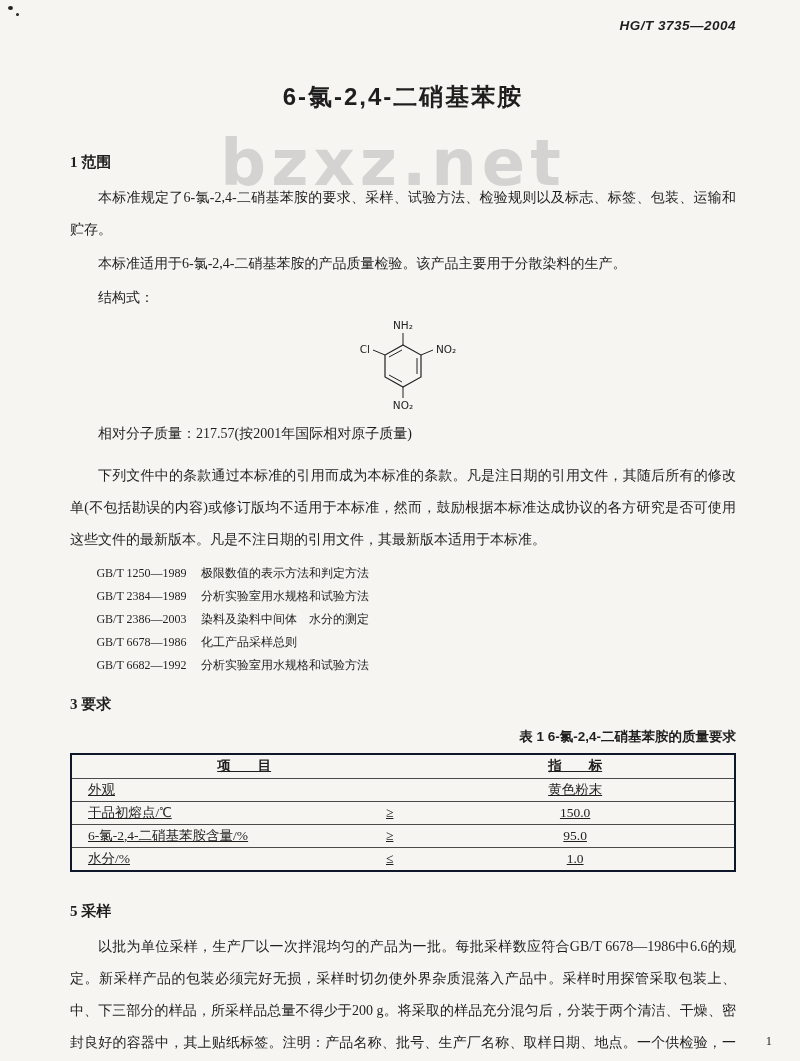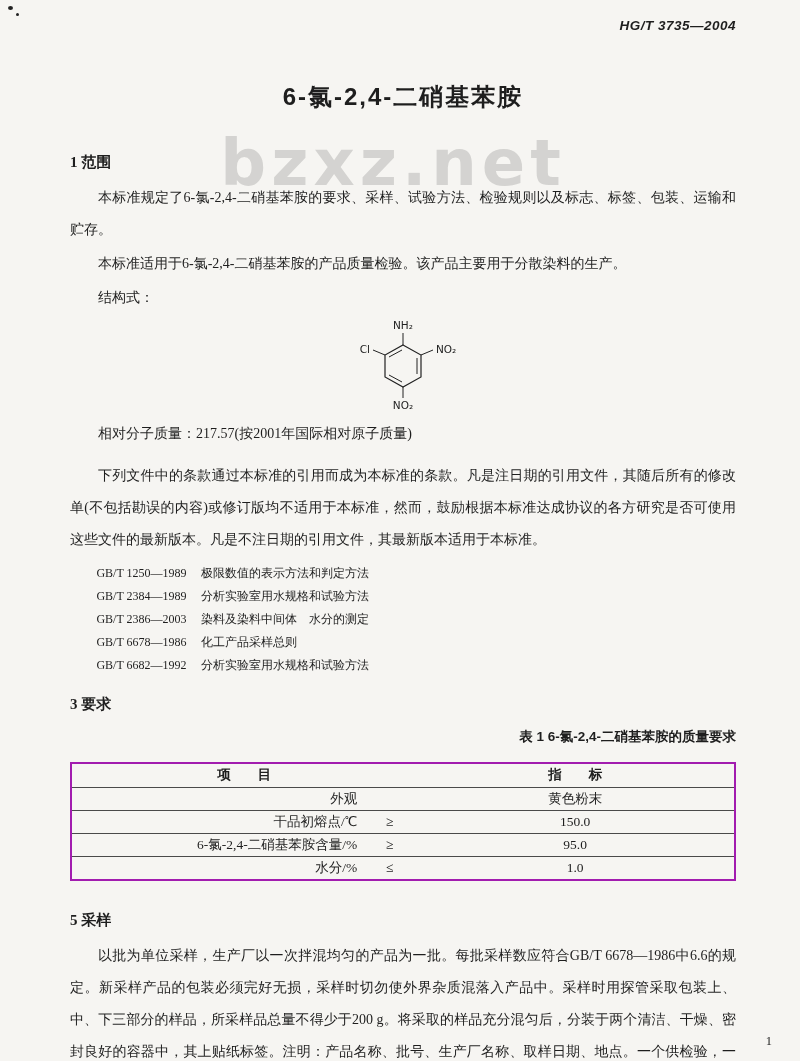--- a/index.html
+++ b/index.html
@@ -82,37 +82,38 @@
   .table-caption {
     text-align:right;
     font-family:"Liberation Sans", sans-serif;
     font-weight:bold;
     font-size:13.5px;
     margin-top:14px;
   }
   table.qtable {
     width:100%;
     border-collapse:collapse;
-    margin-top:16px;
-    border:2px solid #a21caf;
+    margin-top:7px;
+    border:2px solid #0f172a;
     font-size:13.5px;
+    text-decoration:underline;
   }
   table.qtable th, table.qtable td {
     border-top:1px solid #4a4a4a;
     padding:2px 6px;
     height:23px;
     font-weight:normal;
   }
   table.qtable thead th {
     border-top:none;
     font-weight:bold;
     text-align:center;
     height:24px;
   }
-  table.qtable td.c-item { width:44%; text-align:right; padding-left:16px; }
+  table.qtable td.c-item { width:44%; text-align:left; padding-left:16px; }
   table.qtable td.c-sym  { width:8%;  text-align:center; }
   table.qtable td.c-val  { text-align:center; }
   .page-number {
     position:absolute;
     right:28px; bottom:12px;
     font-size:12.5px;
     z-index:1;
   }
   .speck { position:absolute; background:#222; border-radius:50%; z-index:2; }
   .speck.s1 { left:8px; top:6px; width:5px; height:4px; }

